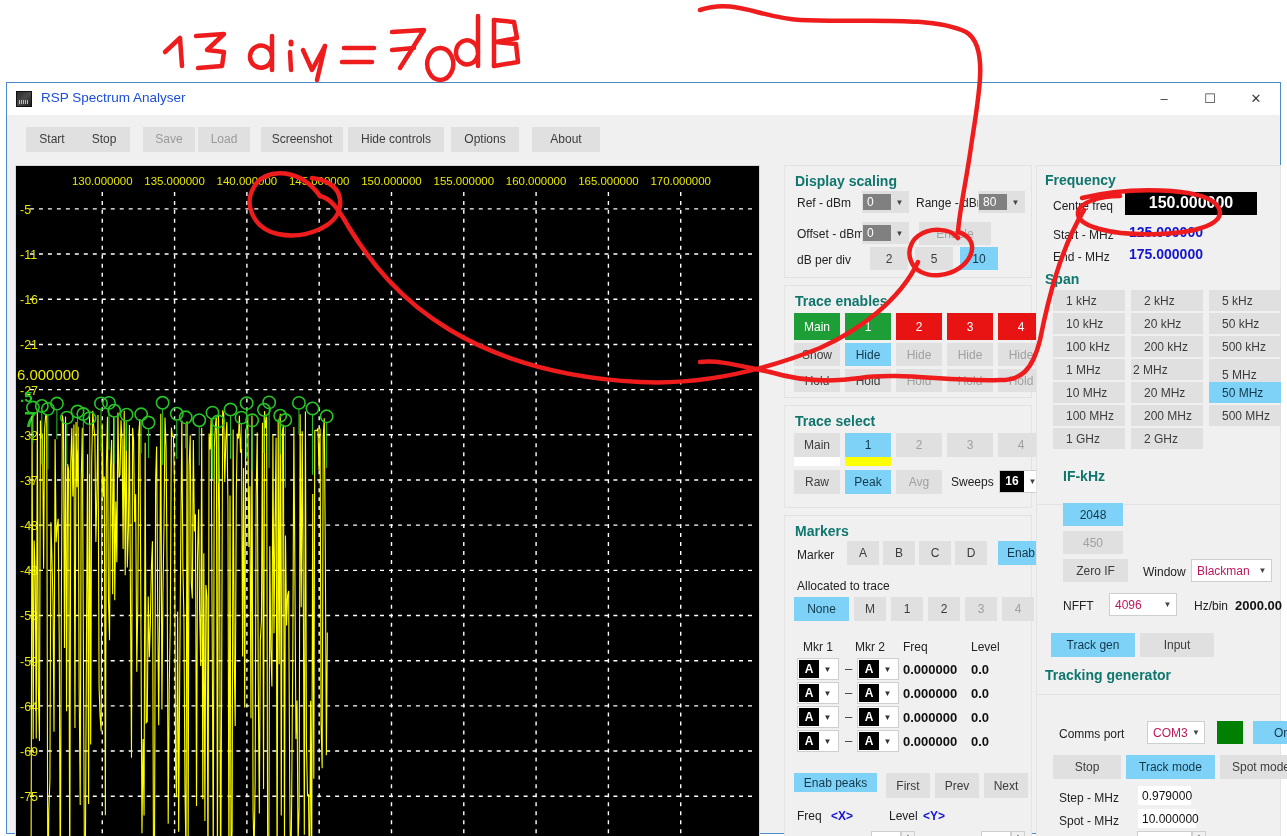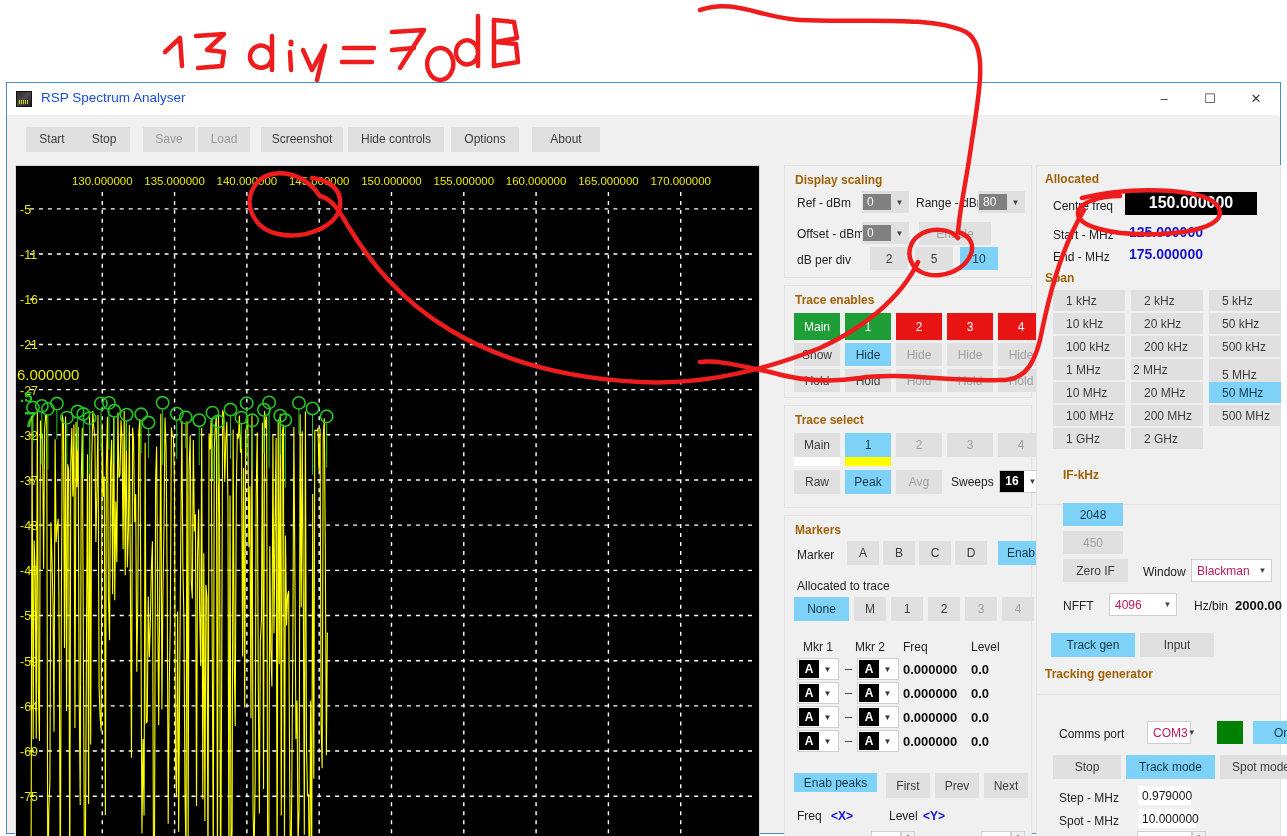--- a/index.html
+++ b/index.html
@@ -59,21 +59,21 @@
     background:#000;border:1px solid #d8d8d8;box-sizing:border-box;
   }
   #graph{position:absolute;left:0;top:0;width:100%;height:100%;}
 
   
   #col-mid{position:absolute;left:776px;top:50px;width:248px;height:763px;}
   #col-right{position:absolute;left:1028px;top:50px;width:245px;height:763px;}
 
   .panel{position:absolute;left:0;width:100%;background:#f0f0f0;box-sizing:border-box;
          border:1px solid #e3e3e3;}
-  .ptitle{position:absolute;font-weight:bold;font-size:12px;color:#a16207;}
+  .ptitle{position:absolute;font-weight:bold;font-size:14px;color:#0f766e;}
   .lbl{position:absolute;font-size:12px;color:#222;white-space:nowrap;}
 
   .b{position:absolute;background:#e0e0e0;border:1px solid #e0e0e0;box-sizing:border-box;
      font-size:12px;color:#3c3c3c;text-align:center;cursor:default;
      display:flex;align-items:center;justify-content:center;}
   .b.dis{color:#a0a0a0;}
   .b.sel{background:#7fd2f7;border-color:#7fd2f7;color:#11384a;}
   .b.grn{background:#1e9e36;border-color:#1e9e36;color:#fff;}
   .b.red{background:#e81414;border-color:#e81414;color:#fff;}
 
@@ -413,21 +413,21 @@
         <div class="txtbox" style="left:196px;top:315px;width:30px;height:22px;">10</div>
         <div class="spin" style="left:226px;top:315px;height:22px;">
             <i>▲</i>
           </div>
       </div>
     </div>
 
     <div id="col-right">
 
       <div class="panel" style="top:0;height:340px;">
-        <div class="ptitle" style="left:8px;top:6px;">Allocated</div>
+        <div class="ptitle" style="left:8px;top:6px;">Frequency</div>
         <div class="lbl" style="left:16px;top:33px;">Centre freq</div>
         <div class="blackfield" style="left:88px;top:26px;width:132px;height:23px;">150.000000</div>
         <div class="lbl" style="left:16px;top:62px;">Start - MHz</div>
         <div class="blue" style="position:absolute;left:92px;top:58px;">125.000000</div>
         <div class="lbl" style="left:16px;top:84px;">End - MHz</div>
         <div class="blue" style="position:absolute;left:92px;top:80px;">175.000000</div>
         <div class="ptitle" style="left:8px;top:105px;">Span</div>
 
         <div class="b" style="left:16px;top:124px;width:72px;height:21px;justify-content:flex-start;padding-left:12px;">1 kHz</div>
         <div class="b" style="left:94px;top:124px;width:72px;height:21px;justify-content:flex-start;padding-left:12px;">2 kHz</div>
@@ -477,21 +477,21 @@
         <div class="readout" style="left:198px;top:93px;">2000.00</div>
 
         <div class="b sel" style="left:14px;top:128px;width:84px;height:24px;">Track gen</div>
         <div class="b" style="left:103px;top:128px;width:74px;height:24px;">Input</div>
 
         <div class="ptitle" style="left:8px;top:162px;">Tracking generator</div>
       </div>
 
       <div class="panel" style="top:530px;height:233px;border-top:none;">
         <div class="lbl" style="left:22px;top:32px;">Comms port</div>
-        <div class="combo" style="left:110px;top:26px;width:44px;height:23px;">
+        <div class="combo" style="left:110px;top:26px;width:58px;height:23px;">
           <div class="val">COM3</div>
           <div class="arw">▼</div>
         </div>
         <div id="status-led" class="swatch" style="left: 180px; top: 26px; width: 26px; height: 23px; background: rgb(0, 128, 0);"></div>
         <div class="b sel" style="left:216px;top:26px;width:58px;height:23px;">On</div>
 
         <div class="b" style="left:16px;top:60px;width:68px;height:24px;">Stop</div>
         <div class="b sel" style="left:89px;top:60px;width:89px;height:24px;">Track mode</div>
         <div class="b" style="left:183px;top:60px;width:82px;height:24px;">Spot mode</div>
 

